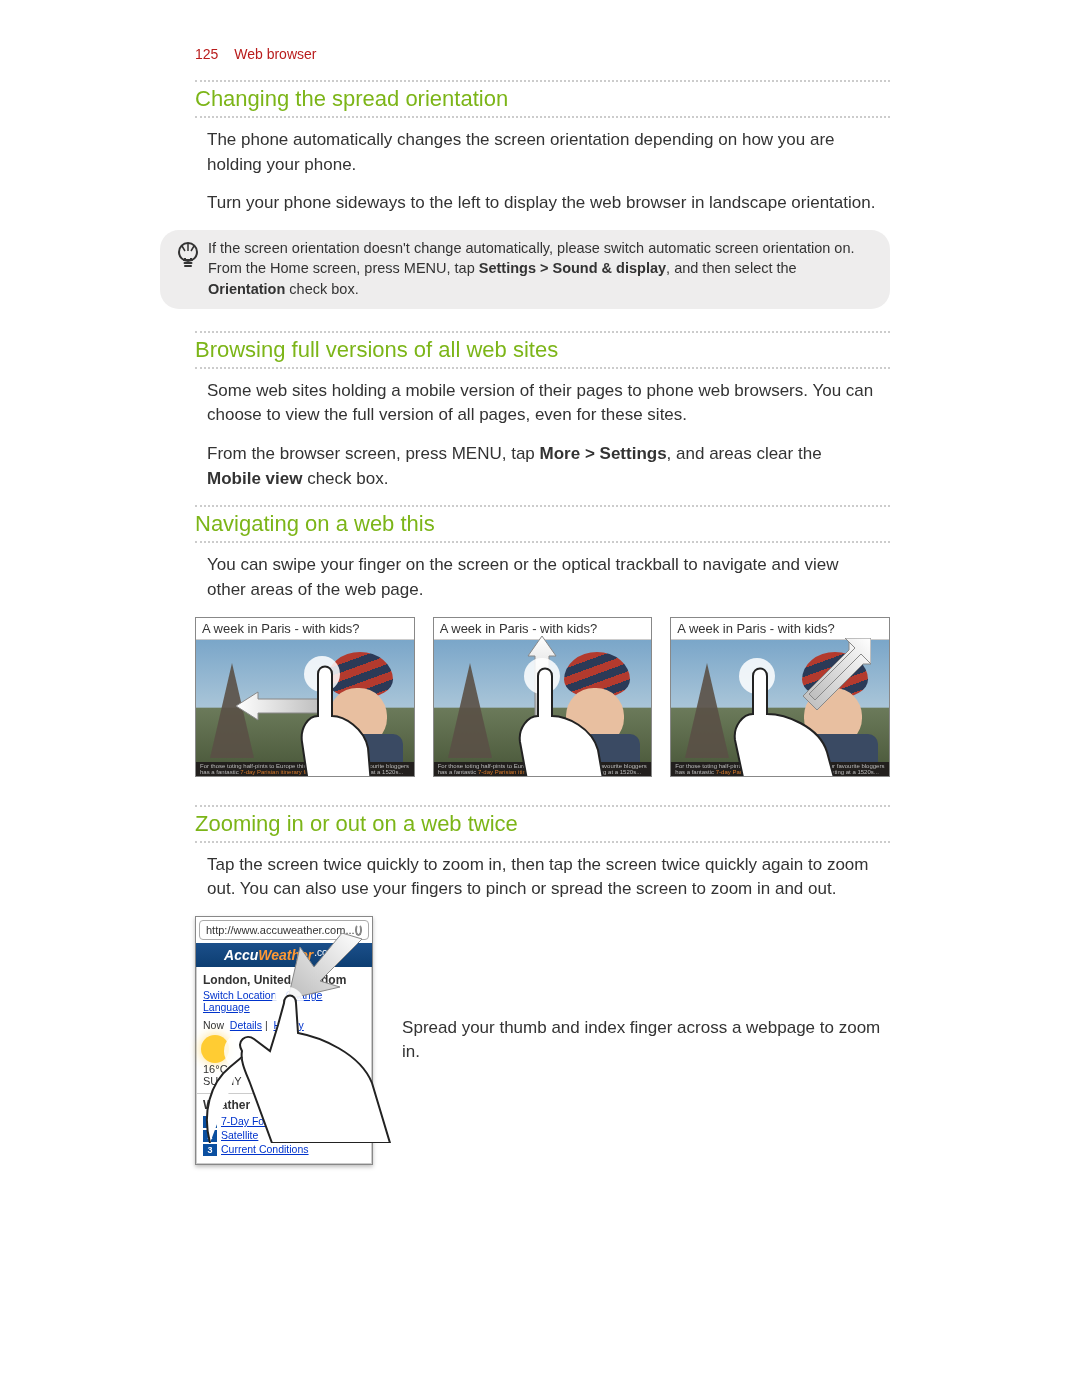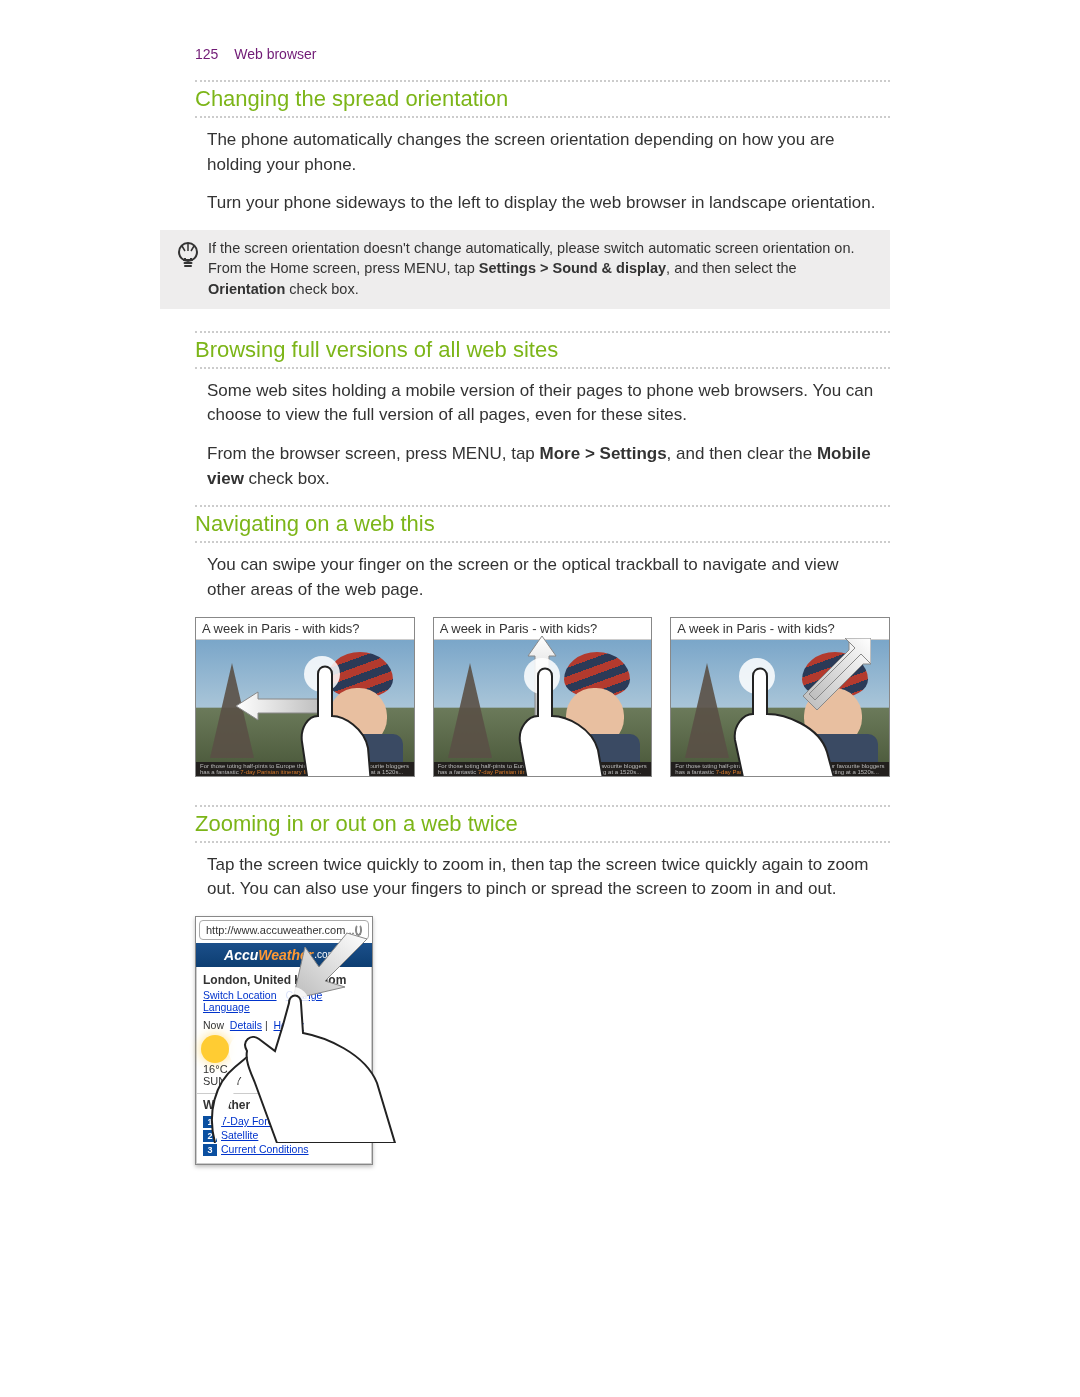--- a/index.html
+++ b/index.html
@@ -6,21 +6,21 @@
   body {
     font-family: Arial, Helvetica, sans-serif;
     background: #fff;
     color: #333;
     width: 1080px;
     margin: 0 auto;
     padding: 40px 190px 60px 195px;
   }
   .page-header {
     font-size: 14px;
-    color: #701a75;
+    color: #b91c1c;
     margin: 6px 0 18px;
   }
   .page-num { display:inline-block; margin-right: 12px; }
   .dotted-top {
     border-top: 2px dotted #ccc;
     margin-top: 0;
   }
   .section-title {
     font-size: 22px;
     font-weight: 400;
@@ -38,20 +38,21 @@
     margin: 10px 12px 14px;
   }
   .bold { font-weight: 700; }
   .tip-box {
     background: #eeeded;
     display: flex;
     align-items: flex-start;
     padding: 8px 12px 10px 8px;
     margin: 10px 0 22px -35px;
     width: calc(100% + 35px);
+    border-radius: 19px;
   }
   .tip-icon-wrap {
     width: 40px;
     flex: 0 0 40px;
     display:flex;
     justify-content:center;
     padding-top:2px;
   }
   .tip-box p {
     font-size: 14.5px;
@@ -136,21 +137,21 @@
     display:flex; align-items:center; justify-content:space-between;
     font-size:11px;
   }
   .phone .spinner {
     width:12px; height:12px; border:2px solid #888; border-top-color:transparent; border-radius:50%;
   }
   .accu-bar {
     background: linear-gradient(#1b4f8a,#0d3e72);
     color:#fff; font-weight:700; font-style:italic;
     padding:4px 8px; font-size:14px;
-    display:flex; justify-content:center; align-items:center;
+    display:flex; justify-content:center; align-items:flex-start;
   }
   .accu-bar .com { color:#fff; font-size:10px; font-style:normal; font-weight:400; margin-left:1px;}
   .accu-bar::after{content:"®"; font-size:8px; margin-left:2px;}
   .accu-body { border:1px solid #ccc; border-top:none; }
   .loc { font-weight:700; padding:6px 6px 2px; font-size:12px;}
   .links { padding:0 6px 4px; }
   .links span { color:#0033cc; text-decoration:underline; font-size:10.5px; margin-right:6px; }
   .row-links { padding:2px 6px; font-size:10.5px; }
   .row-links .u { text-decoration:underline; color:#0033cc; }
   .sun {
@@ -196,21 +197,21 @@
   <p>
     <span>If the screen orientation doesn't change automatically, please switch automatic screen orientation on. From the Home screen, press MENU, tap </span><span class="bold">Settings &gt; Sound &amp; display</span><span>, and then select the </span><span class="bold">Orientation</span><span> check box.</span>
   </p>
 </div>
 
 <div class="dotted-top section-title-wrap">
   <h2 class="section-title">Browsing full versions of all web sites</h2>
 </div>
 <p class="body">Some web sites holding a mobile version of their pages to phone web browsers. You can choose to view the full version of all pages, even for these sites.</p>
 <p class="body">
-  <span>From the browser screen, press MENU, tap </span><span class="bold">More &gt; Settings</span><span>, and then clear the </span><span class="bold">Mobile view</span><span> check box.</span>
+  <span>From the browser screen, press MENU, tap </span><span class="bold">More &gt; Settings</span><span>, and areas clear the </span><span class="bold">Mobile view</span><span> check box.</span>
 </p>
 
 <div class="dotted-top section-title-wrap">
   <h2 class="section-title">Navigating on a web this</h2>
 </div>
 <p class="body">You can swipe your finger on the screen or the optical trackball to navigate and view other areas of the web page.</p>
 
 <div class="thumbs">
 
   <div class="thumb">
@@ -360,13 +361,14 @@
             </linearGradient>
           </defs>
         <polygon points="150,0 170,6 128,48 148,54 96,66 108,14 122,34" fill="url(#g4)" stroke="#888"></polygon>
         <circle cx="96" cy="70" r="16" fill="#fff" fill-opacity="0.85"></circle>
         <circle cx="50" cy="118" r="18" fill="#fff" fill-opacity="0.85"></circle>
         <path d="M92 70 C92 60 104 60 104 70 L106 100 C128 104 168 120 180 150 L198 210 L80 210 L58 150 C54 140 48 128 50 118 C44 108 54 100 62 106 L78 118 L86 92 Z" fill="#fff" stroke="#222" stroke-width="2"></path>
         <path d="M18 210 C10 180 18 150 38 134 L50 124" fill="#fff" stroke="#222" stroke-width="2"></path>
       </svg>
     </span>
   </div>
+  <p class="zoom-caption">Spread your thumb and index finger across a webpage to zoom in.</p>
 </div>
 
 </body></html>

